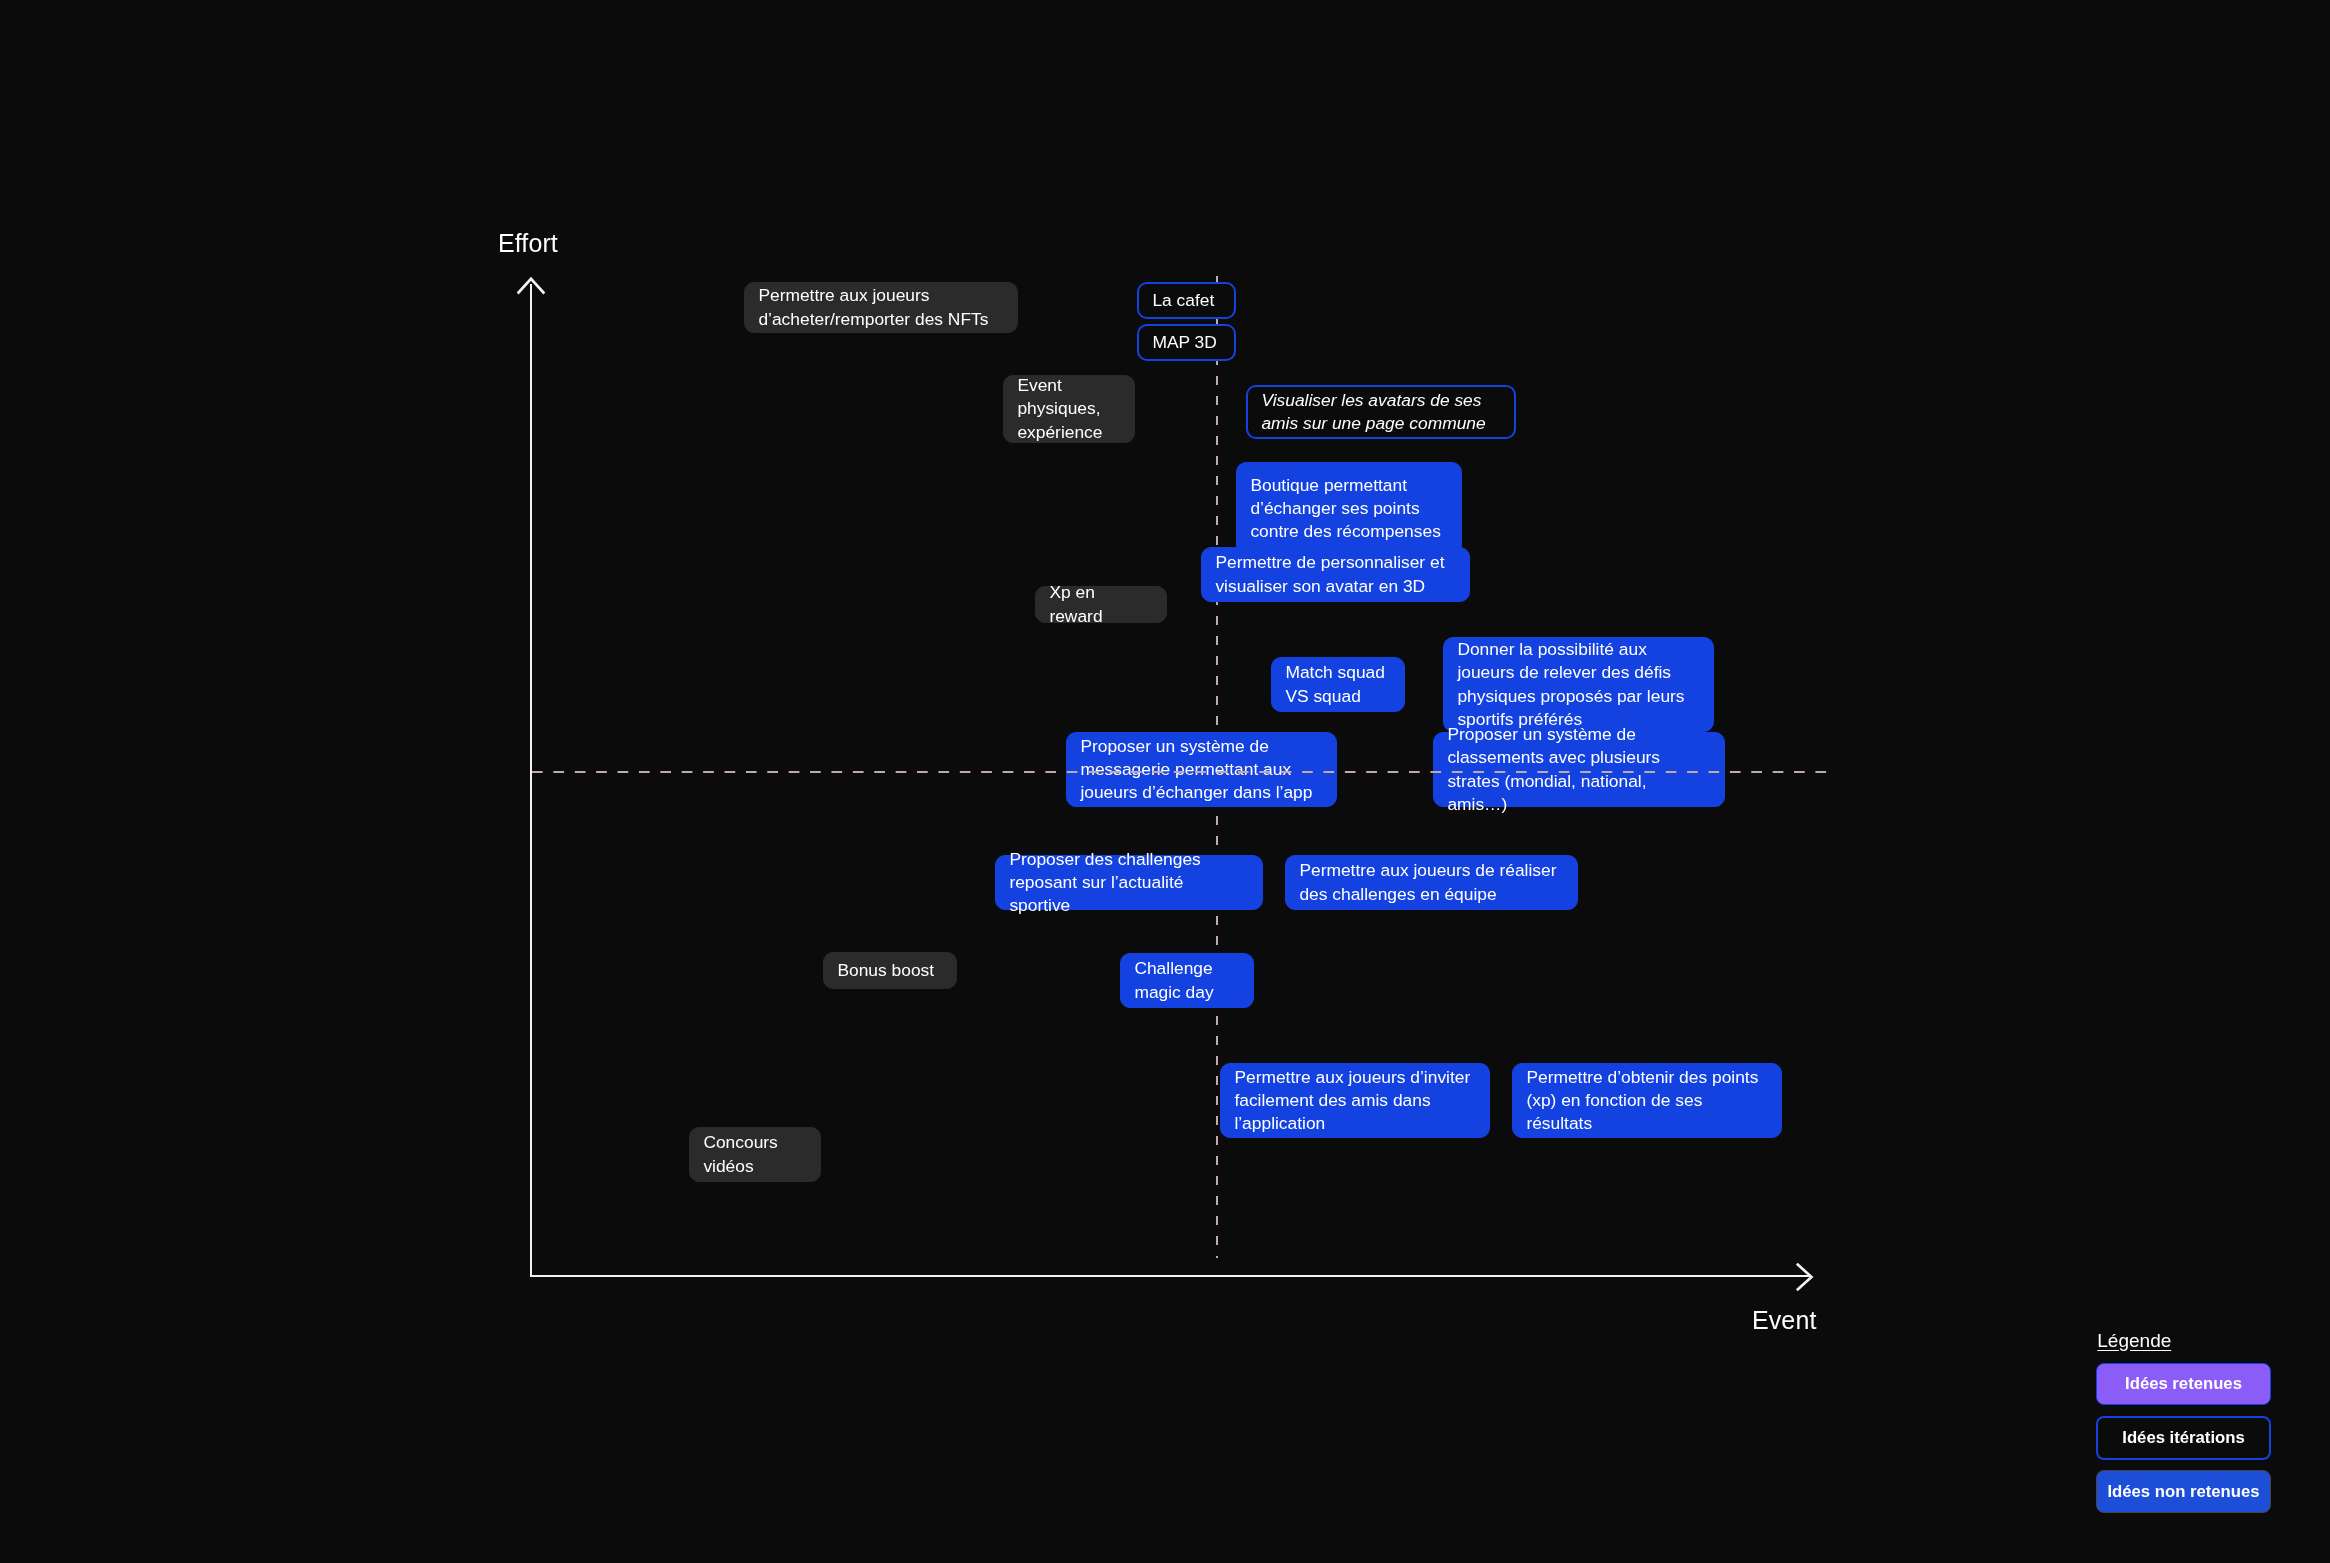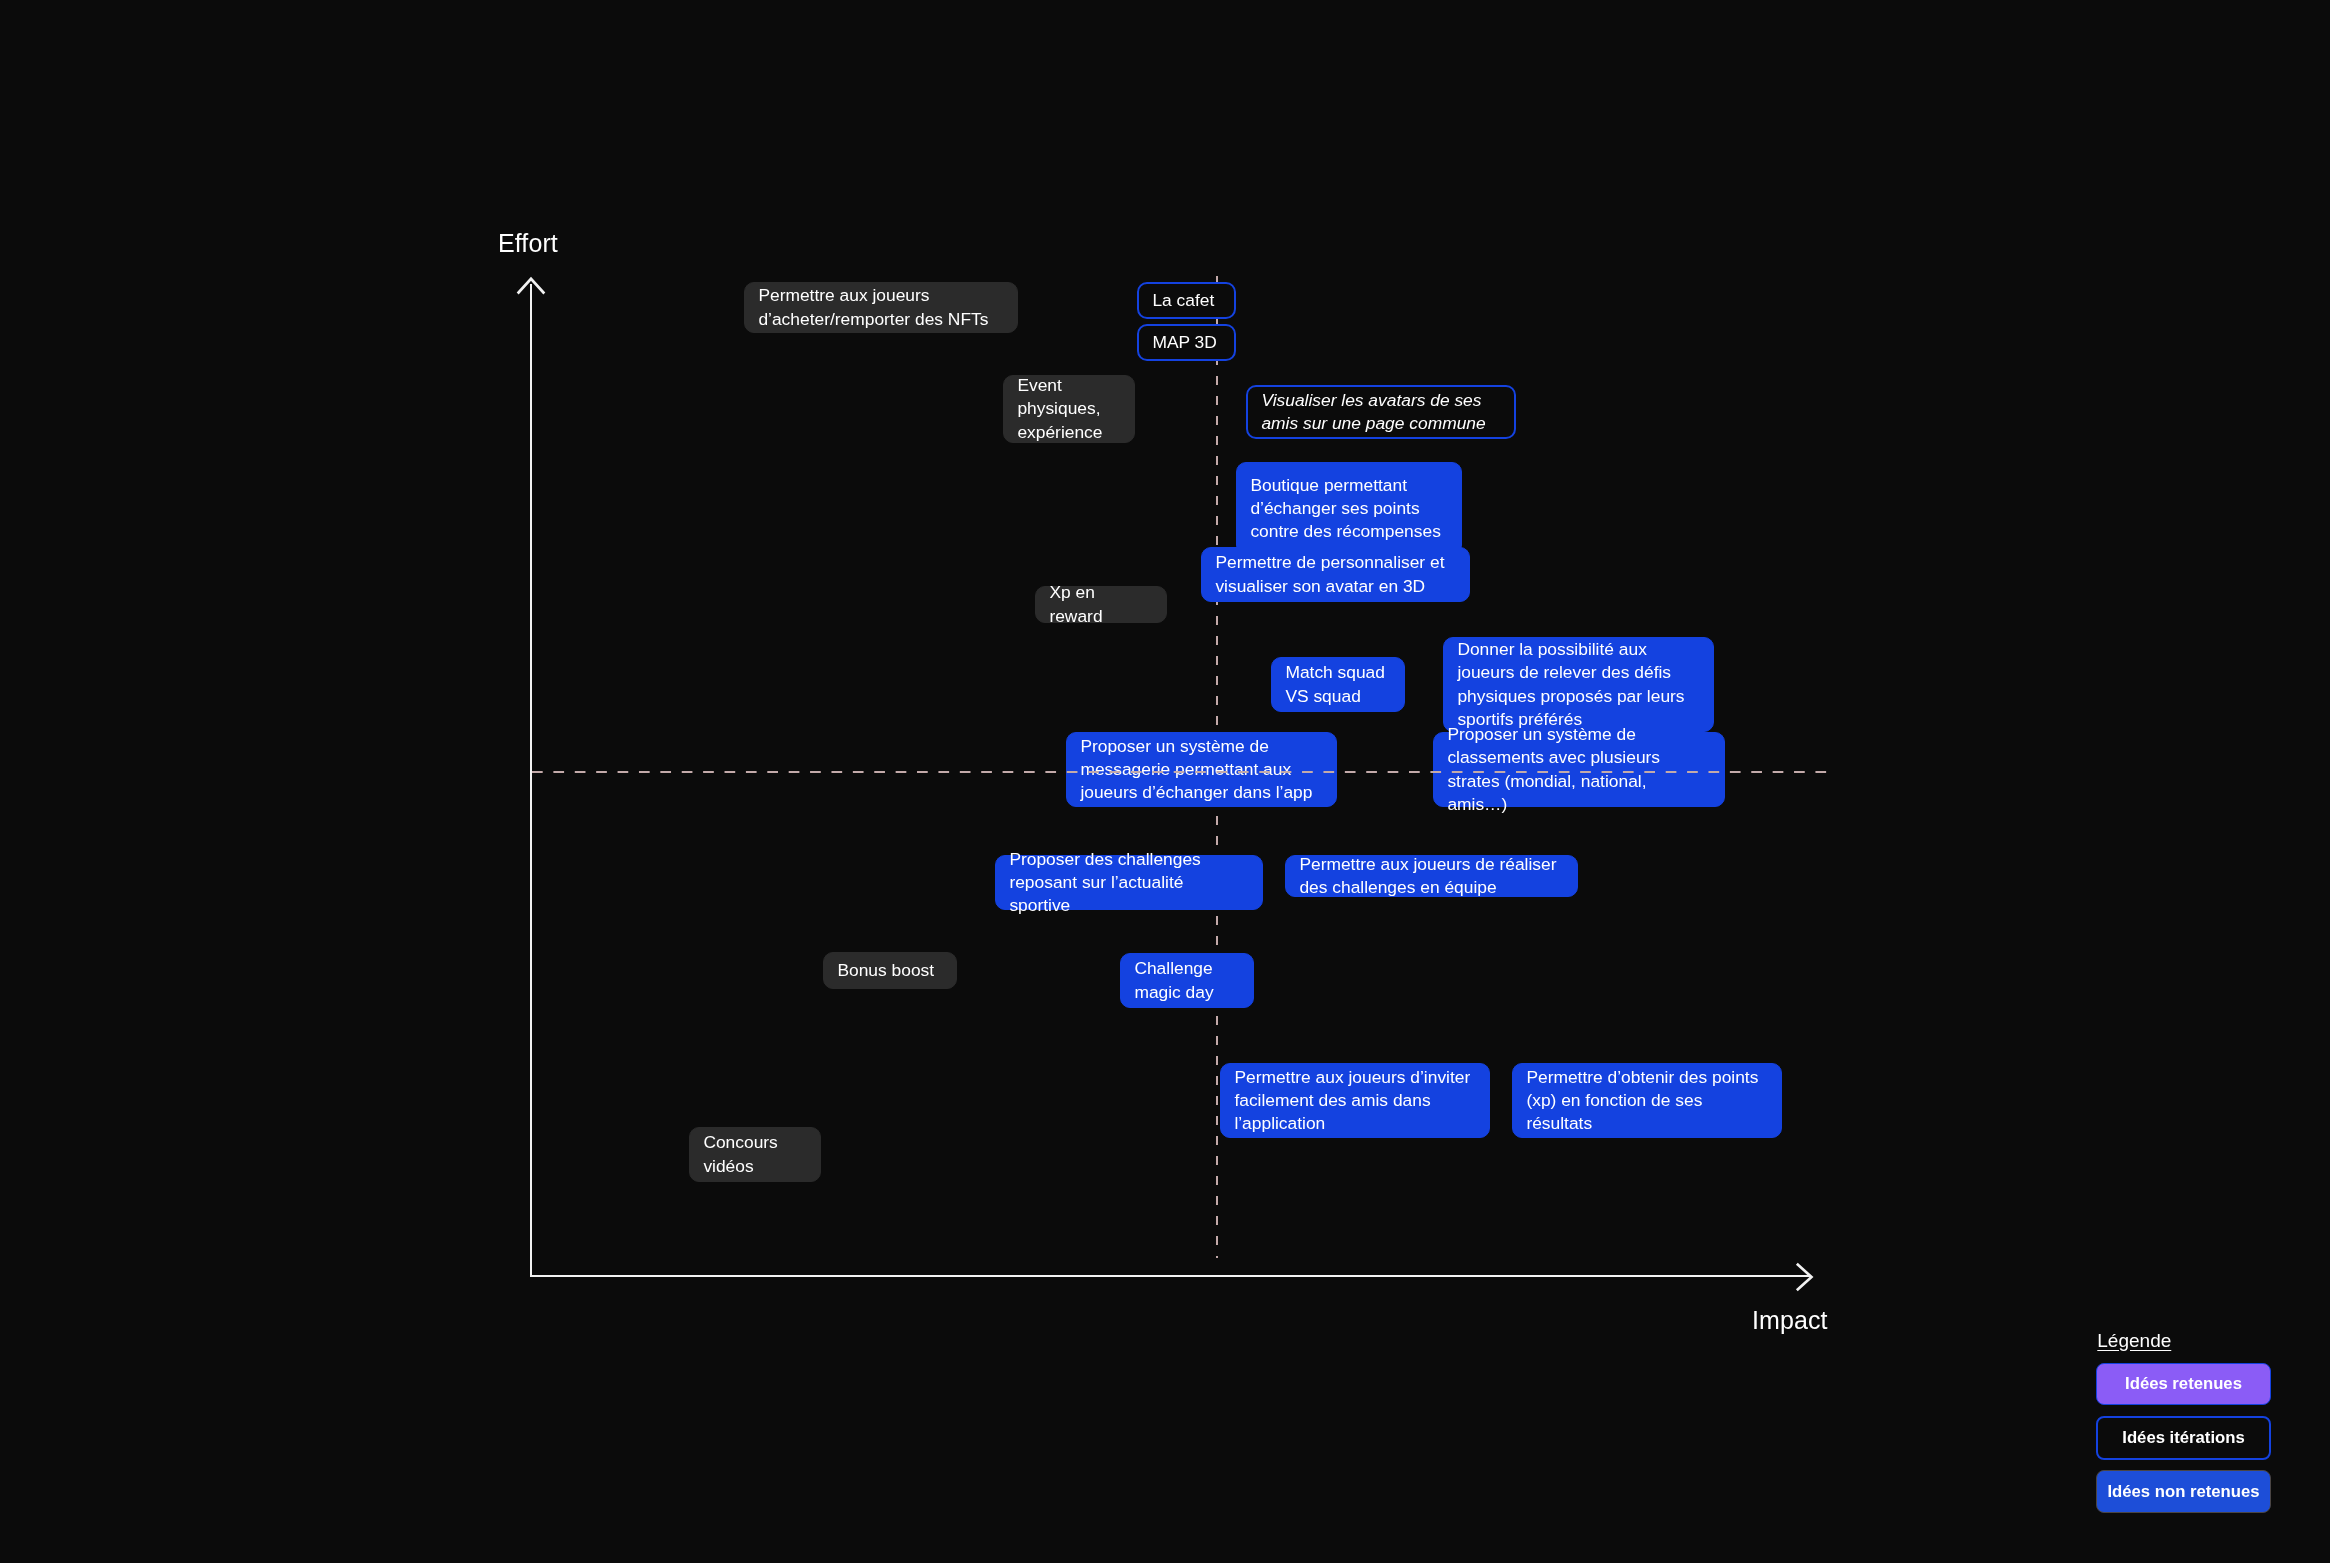--- a/index.html
+++ b/index.html
@@ -138,21 +138,21 @@
 <div id="stage">
 
   <div class="axis-label" id="label-effort">Effort</div>
   <div class="axis-line" id="axis-y"></div>
   <div class="axis-arrow" id="arrow-y" style="left:515px; top:276px; border:0; width:32px; height:27px;">
     <svg width="32" height="27" viewBox="0 0 48 40">
       <path d="M4 26 L24 4 L44 26" fill="none" stroke="#f2f2f2" stroke-width="4" stroke-linecap="butt" stroke-linejoin="miter"></path>
     </svg>
   </div>
 
-  <div class="axis-label" id="label-impact">Impact</div>
+  <div class="axis-label" id="label-impact">Event</div>
   <div class="axis-line" id="axis-x"></div>
   <div class="axis-arrow" id="arrow-x" style="left:1794px; top:1261px; border:0; width:27px; height:32px;">
     <svg width="27" height="32" viewBox="0 0 40 48">
       <path d="M4 4 L26 24 L4 44" fill="none" stroke="#f2f2f2" stroke-width="4" stroke-linecap="butt" stroke-linejoin="miter"></path>
     </svg>
   </div>
 
   <div class="dash-v"></div>
   <div class="dash-h"></div>
 
@@ -189,21 +189,21 @@
       </div>
       <div class="card retenue" style="left: 1066px; top: 732px; width: 271px; height: 75px;">
         <span>Proposer un système de messagerie permettant aux joueurs d’échanger dans l’app</span>
       </div>
       <div class="card retenue" style="left: 1433px; top: 732px; width: 292px; height: 75px;">
         <span>Proposer un système de classements avec plusieurs strates (mondial, national, amis…)</span>
       </div>
       <div class="card retenue" style="left: 995px; top: 855px; width: 268px; height: 55px;">
         <span>Proposer des challenges reposant sur l’actualité sportive</span>
       </div>
-      <div class="card retenue" style="left: 1285px; top: 855px; width: 293px; height: 42px;">
+      <div class="card retenue" style="left: 1285px; top: 855px; width: 293px; height: 55px;">
         <span>Permettre aux joueurs de réaliser des challenges en équipe</span>
       </div>
       <div class="card non-retenue" style="left: 823px; top: 952px; width: 134px; height: 37px;">
         <span>Bonus boost</span>
       </div>
       <div class="card retenue" style="left: 1120px; top: 953px; width: 134px; height: 55px;">
         <span>Challenge magic day</span>
       </div>
       <div class="card retenue" style="left: 1220px; top: 1063px; width: 270px; height: 75px;">
         <span>Permettre aux joueurs d’inviter facilement des amis dans l’application</span>

